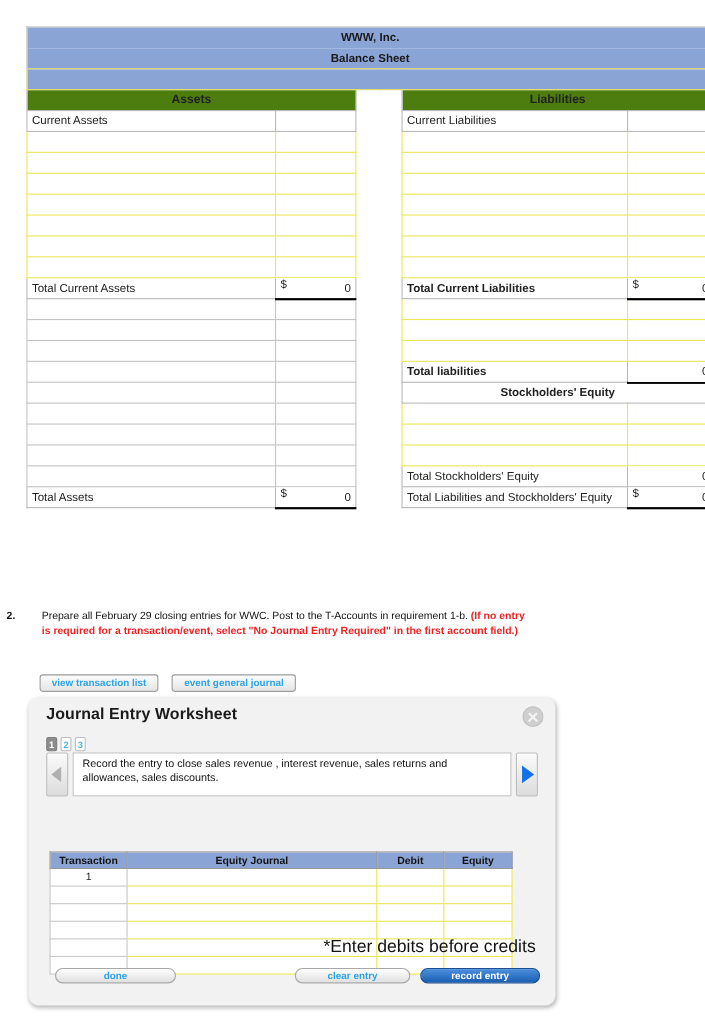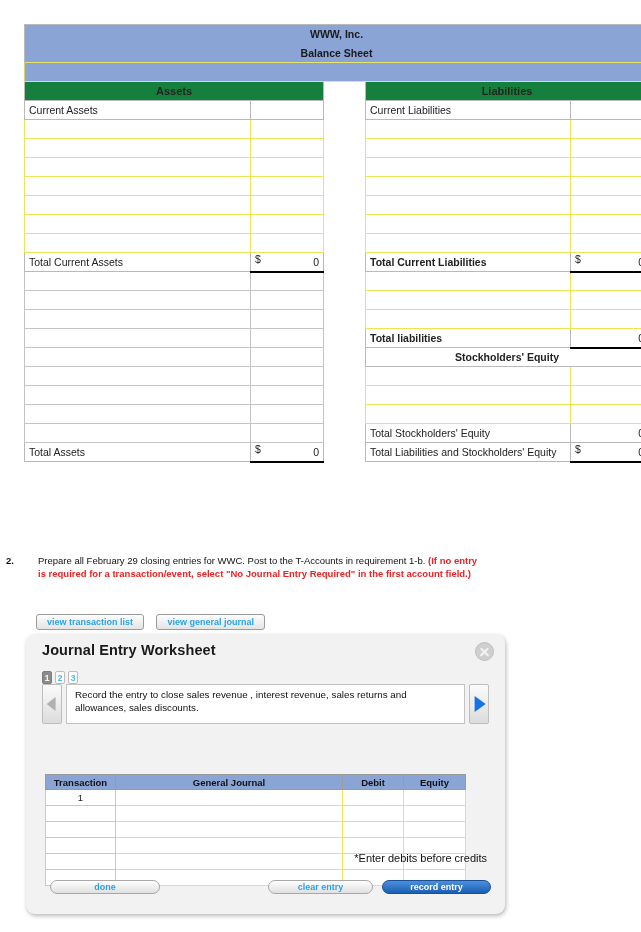--- a/index.html
+++ b/index.html
@@ -29,21 +29,21 @@
     font-weight: bold; font-size: 10.5px; height: 19px;
     border-left: 1px solid #b9b9b9; border-right: 1px solid #b9b9b9;
   }
   .hdr-blue.first { border-top: 1px solid #b9b9b9; }
   .hdr-blue.ylw {
     border: 1px solid #e8e36a;
     border-left-color: #d8d368; border-right-color: #d8d368;
   }
   .sect-hd {
     text-align: center; font-weight: bold; font-size: 11px;
-    border: 1px solid #b9b9b9; background: #15803d; height: 21px;
+    border: 1px solid #b9b9b9; background: #4d7c0f; height: 21px;
   }
   .cell { border: 1px solid #b9b9b9; background: #fff; }
   .cell.ed { border: 1px solid #ece657; }
   .cell.plain { border: 1px solid #c4c4c4; }
   .cell.blank { border: none; background: #fff; }
   .ind { padding-left: 22px; }
   .ind2 { padding-left: 14px; font-weight: bold; }
   .amt { text-align: right; position: relative; }
   .amt .dol { position: absolute; left: 4px; top: 0; }
   .tot-line { border-bottom: 2px solid #000 !important; }
@@ -137,21 +137,21 @@
   }
   table.jt td { height: 16px; padding: 0; }
   .jc-tr { width: 70px; }
   .jc-gj { width: 227px; }
   .jc-db { width: 61px; }
   .jc-cr { width: 62px; }
   td.jtr { border: 1px solid #c9c9c9; text-align: center; background: #fff; color:#222; }
   td.jed { border: 1px solid #ece657; background: #fff; }
   .jnote {
     position: absolute; right: 18px; top: 218px;
-    font-size: 11px; color: #111;
+    font-size: 16px; color: #111;
   }
 
   
   .btn {
     position: absolute; height: 14px; line-height: 13px;
     border-radius: 7px; font-size: 9px; font-weight: bold;
     text-align: center; cursor: pointer;
   }
   .btn.light {
     border: 1px solid #a8a8a8;
@@ -353,21 +353,21 @@
     </table>
   </div>
 
   <div class="qblock">
     <span class="qnum">2.</span>
     <div class="qtext"><span>Prepare all February 29 closing entries for WWC. Post to the T-Accounts in requirement 1-b. </span><span class="redb">(If no entry is required for a transaction/event, select "No Journal Entry Required" in the first account field.)</span></div>
   </div>
 
   <div class="viewbtns">
     <span class="viewbtn">view transaction list</span>
-    <span class="viewbtn">view general journal</span>
+    <span class="viewbtn">event general journal</span>
   </div>
 
   <div class="dlg">
 
     <div class="dlg-title">Journal Entry Worksheet</div>
     <div class="close-btn"></div>
 
     <div class="steps" id="steps"><span class="step on">1</span><span class="step off">2</span><span class="step off">3</span></div>
 
     <div class="navrow">
@@ -384,21 +384,21 @@
       <table class="jt">
         <colgroup>
           <col class="jc-tr">
             <col class="jc-gj">
             <col class="jc-db">
             <col class="jc-cr">
         </colgroup>
         <thead>
             <tr id="jt-head">
               <th>Transaction</th>
-              <th>General Journal</th>
+              <th>Equity Journal</th>
               <th>Debit</th>
               <th>Equity</th>
             </tr>
           </thead>
         <tbody id="jt-body">
             <tr>
               <td class="jtr">1</td>
               <td class="jed"></td>
               <td class="jed"></td>
               <td class="jed"></td>

